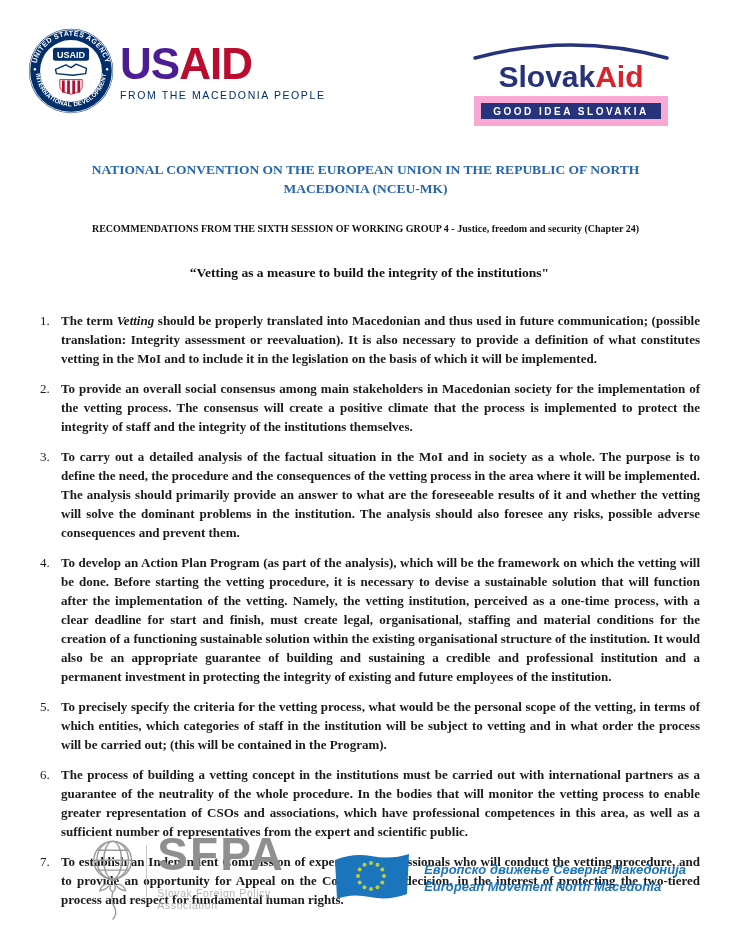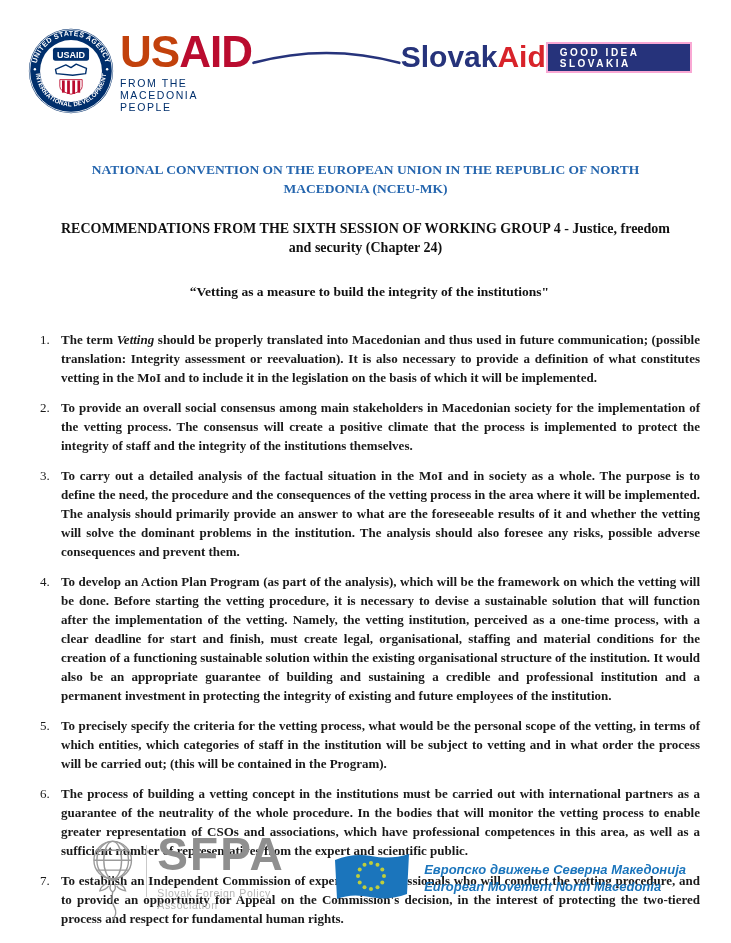--- a/index.html
+++ b/index.html
@@ -19,52 +19,52 @@
     padding:28px 62px 0 28px;
     height:120px;
   }
   .usaid-logo { display:flex; align-items:center; }
   .usaid-seal { width:86px; height:86px; flex-shrink:0; }
   .usaid-word { margin-left:6px; display:flex; flex-direction:column; }
   .usaid-big {
     font-family:"Liberation Sans", sans-serif;
     font-weight:bold; font-size:44px; line-height:44px; letter-spacing:-1px;
   }
-  .usaid-big .us { color:#c2410c;margin-top:38px; }
+  .usaid-big .us { color:#4c1d95;margin-top:38px; }
   .usaid-big .aid { color:#BA0C2F; }
   .usaid-tag {
     font-family:"Liberation Sans", sans-serif;
     color:#002F6C; font-size:10.5px; letter-spacing:1.6px; margin-top:3px;
   }
 
-  .slovakaid-logo { display:flex; flex-direction:row; align-items:center; margin-top:10px; }
+  .slovakaid-logo { display:flex; flex-direction:column; align-items:center; margin-top:10px; }
   .sa-arc { width:196px; height:22px; }
   .sa-name {
     font-family:"Liberation Sans", sans-serif;
     font-weight:bold; font-size:30px; line-height:30px; margin-top:2px;
   }
   .sa-name .slovak { color:#26337B; }
   .sa-name .aid { color:#D8232A; }
   .sa-bar {
     margin-top:4px;
     background:#26337B; color:#ffffff;
     font-family:"Liberation Sans", sans-serif;
     font-weight:bold; font-size:10px; letter-spacing:2.5px;
     padding:3px 12px 2px 12px;
-    border:2px solid #f9a8d4;
+    border:7px solid #f9a8d4;
   }
 
   
   .titles { text-align:center; margin-top:40px; }
   .main-title {
     color:#2666AE; font-weight:bold; font-size:13.5px; line-height:19px;
     max-width:614px; margin:4px auto;
   }
   .sub-title {
-    color:#111111; font-weight:bold; font-size:14px; line-height:19px;
+    color:#111111; font-weight:bold; font-size:10px; line-height:19px;
     max-width:622px; margin:21px auto 0 auto;
   }
   .quote-title {
     color:#111111; font-weight:bold; font-size:13.5px; line-height:18px;
     margin-top:26px;
     padding-left:8px;
   }
 
   
   .list { margin-top:29px; padding:0 31px 0 40px; }

